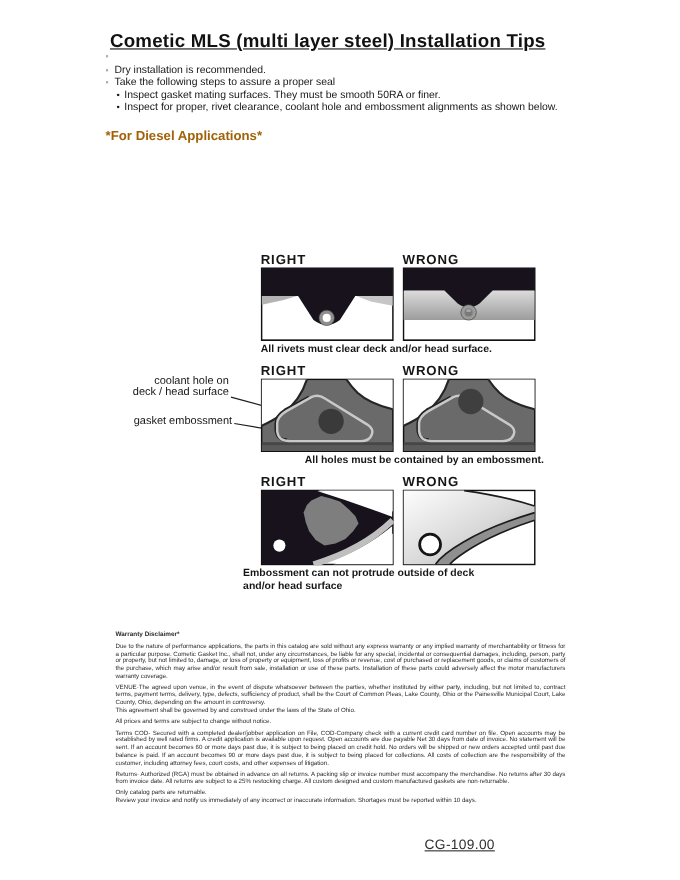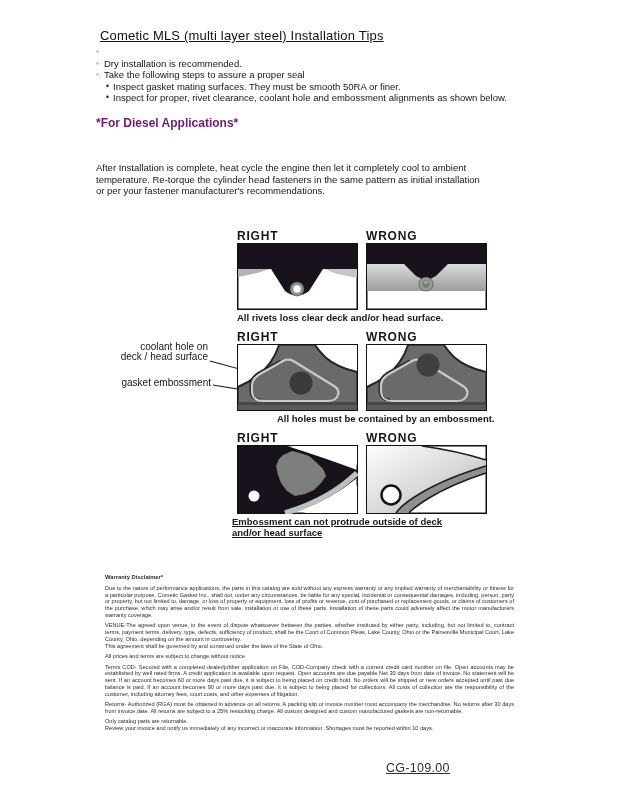--- a/index.html
+++ b/index.html
@@ -1,24 +1,24 @@
 <!DOCTYPE html>
 <html><head>
 <meta charset="utf-8">
 <style>
   html,body{margin:0;padding:0;background:#ffffff;}
   #page{position:relative;width:618px;height:800px;background:#ffffff;overflow:hidden;
         font-family:"Liberation Sans", sans-serif;color:#1b1b1b;}
   .abs{position:absolute;}
-  .doc-title{font-size:13px;font-weight:normal;text-decoration:underline;letter-spacing:.2px;color:#111;}
+  .doc-title{font-size:17px;font-weight:bold;text-decoration:underline;letter-spacing:.2px;color:#111;}
   .body-txt{font-size:9.5px;line-height:11.5px;color:#161616;white-space:pre-line;}
   .bullet-row{display:flex;align-items:flex-start;font-size:9.5px;line-height:11.5px;color:#161616;}
   .bullet-glyph{width:8px;font-size:8px;line-height:11.5px;flex:none;}
   .subbullet-glyph{width:7px;font-size:8.5px;line-height:11.5px;flex:none;}
-  .sec-head{font-size:12px;font-weight:bold;color:#701a75;}
+  .sec-head{font-size:12px;font-weight:bold;color:#a16207;}
   .rw-label{font-size:12px;font-weight:600;letter-spacing:.8px;color:#161616;text-align:left;width:121px;}
   .fig-caption{font-size:9.5px;font-weight:600;line-height:11px;color:#161616;white-space:pre-line;}
   .callout{font-size:10px;line-height:10.3px;font-weight:500;color:#161616;white-space:pre-line;}
   .fineprint{width:409px;font-size:5.6px;line-height:6.8px;color:#2c2c2c;text-align:justify;}
   .fineprint .fp-head{font-weight:bold;font-size:5.8px;margin:0 0 4px 0;}
   .fineprint p{margin:0 0 3.6px 0;white-space:pre-line;}
   .footer-code{font-size:12.5px;color:#2e2e2e;letter-spacing:.3px;text-decoration:underline;}
   svg{display:block;}
 </style>
 </head>
@@ -44,23 +44,20 @@
       <span class="subbullet-glyph">•</span>
       <span>Inspect gasket mating surfaces.  They must be smooth 50RA or finer.</span>
     </div>
     <div class="bullet-row" style="padding-left:10px;">
       <span class="subbullet-glyph">•</span>
       <span>Inspect for proper, rivet clearance, coolant hole and embossment alignments as shown below.</span>
     </div>
   </div>
 
   <div class="abs sec-head" style="left:96px;top:116px;">*For Diesel Applications*</div>
-  <div class="abs body-txt" style="left:96px;top:162px;width:460px;">After Installation is complete, heat cycle the engine then let it completely cool to ambient
-temperature. Re-torque the cylinder head fasteners in the same pattern as initial installation
-or per your fastener manufacturer's recommendations.</div>
 
   <div class="abs rw-label" style="left:237px;top:229px;">RIGHT</div>
   <div class="abs rw-label" style="left:366px;top:229px;">WRONG</div>
 
   <div class="abs" style="left:237px;top:243px;">
     <svg width="121" height="67" viewBox="0 0 121 67">
       <rect x="0.75" y="0.75" width="119.5" height="65.5" fill="#ffffff" stroke="#111" stroke-width="1.5"></rect>
       <path d="M1,1 H120 V26 H86 L72,48 Q60,57 48,48 L34,26 H1 Z" fill="#17121c"></path>
       <path d="M1,26 H33 L20,30 L1,34 Z" fill="#b3b3b3"></path>
       <path d="M120,26 H87 L100,31 L120,35 Z" fill="#c6c6c6"></path>
@@ -79,21 +76,21 @@
       </defs>
       <rect x="0.75" y="0.75" width="119.5" height="65.5" fill="#ffffff" stroke="#111" stroke-width="1.5"></rect>
       <path d="M1,21 H38 L50,33 Q60,40 70,33 L82,21 H120 V48 H1 Z" fill="url(#g1w)"></path>
       <path d="M1,1 H120 V21 H82 L70,33 Q60,40 50,33 L38,21 H1 Z" fill="#17121c"></path>
       <circle cx="60" cy="41" r="7" fill="#9b9b9b" stroke="#3f3f3f" stroke-width="0.6"></circle>
       <circle cx="60" cy="41" r="3.7" fill="#7a7a7a"></circle>
       <ellipse cx="60" cy="39.4" rx="2.4" ry="1.2" fill="#a9a9a9"></ellipse>
     </svg>
   </div>
 
-  <div class="abs fig-caption" style="left:237px;top:312px;">All rivets loss clear deck and/or head surface.</div>
+  <div class="abs fig-caption" style="left:237px;top:312px;">All rivets must clear deck and/or head surface.</div>
 
   <div class="abs rw-label" style="left:237px;top:330px;">RIGHT</div>
   <div class="abs rw-label" style="left:366px;top:330px;">WRONG</div>
 
   <div class="abs callout" style="left:108px;top:342px;width:100px;text-align:right;">coolant hole on
 deck / head surface</div>
   <div class="abs callout" style="left:108px;top:378px;width:103px;text-align:right;">gasket embossment</div>
 
   <svg class="abs" style="left:110px;top:340px;pointer-events:none;" width="260" height="80" viewBox="0 0 260 80">
     <line x1="100" y1="21" x2="181" y2="43" stroke="#1f1f1f" stroke-width="1.1"></line>
@@ -159,21 +156,21 @@
       <rect x="0.75" y="0.75" width="119.5" height="67.5" fill="#ffffff" stroke="#111" stroke-width="1.5"></rect>
       <path d="M1,1 H56 Q92,6 120,15 L120,21 Q80,33 55,48 Q36,59 30,68 H1 Z" fill="url(#g3w)"></path>
       <path d="M56,1 Q92,6 120,15" stroke="#1c1c1c" stroke-width="1.5" fill="none"></path>
       <path d="M30,68 Q36,59 55,48 Q80,33 120,21 L120,28 Q86,39 63,53 Q47,63 43,68 Z" fill="#8f8f8f"></path>
       <path d="M30,68 Q36,59 55,48 Q80,33 120,21" stroke="#1c1c1c" stroke-width="1.5" fill="none"></path>
       <path d="M43,68 Q47,63 63,53 Q86,39 120,28" stroke="#1c1c1c" stroke-width="1.5" fill="none"></path>
       <circle cx="25" cy="50" r="9.5" fill="#ffffff" stroke="#141414" stroke-width="2.5"></circle>
     </svg>
   </div>
 
-  <div class="abs fig-caption" style="left:232px;top:516px;text-decoration:underline;">Embossment can not protrude outside of deck
+  <div class="abs fig-caption" style="left:221px;top:516px;">Embossment can not protrude outside of deck
 and/or head surface</div>
 
   <div class="abs fineprint" style="left:105px;top:574px;">
     <p class="fp-head">Warranty Disclaimer*</p>
     <p>Due to the nature of performance applications, the parts in this catalog are sold without any express warranty or any implied warranty of merchantability or fitness for a particular purpose.  Cometic Gasket Inc., shall not, under any circumstances, be liable for any special, incidental or consequential damages, including, person, party or property, but not limited to, damage, or loss of property or equipment, loss of profits or revenue, cost of purchased or replacement goods, or claims of customers of the purchase, which may arise and/or result from sale, installation or use of these parts.  Installation of these parts could adversely affect the motor manufacturers warranty coverage.</p>
     <p>VENUE-The agreed upon venue, in the event of dispute whatsoever between the parties, whether instituted by either party, including, but not limited to, contract terms, payment terms, delivery, type, defects, sufficiency of product, shall be the Court of Common Pleas, Lake County, Ohio or the Painesville Municipal Court, Lake County, Ohio, depending on the amount in controversy.
 This agreement shall be governed by and construed under the laws of the State of Ohio.</p>
     <p>All prices and terms are subject to change without notice.</p>
     <p>Terms COD- Secured with a completed dealer/jobber application on File, COD-Company check with a current credit card number on file.  Open accounts may be established by well rated firms.  A credit application is available upon request.  Open accounts are due payable Net 30 days from date of invoice.  No statement will be sent.  If an account becomes 60 or more days past due, it is subject to being placed on credit hold.  No orders will be shipped or new orders accepted until past due balance is paid.  If an account becomes 90 or more days past due, it is subject to being placed for collections.  All costs of collection are the responsibility of the customer, including attorney fees, court costs, and other expenses of litigation.</p>
     <p>Returns- Authorized (RGA) must be obtained in advance on all returns.  A packing slip or invoice number must accompany the merchandise.  No returns after 30 days from invoice date.  All returns are subject to a 25% restocking charge.  All custom designed and custom manufactured gaskets are non-returnable.</p>

